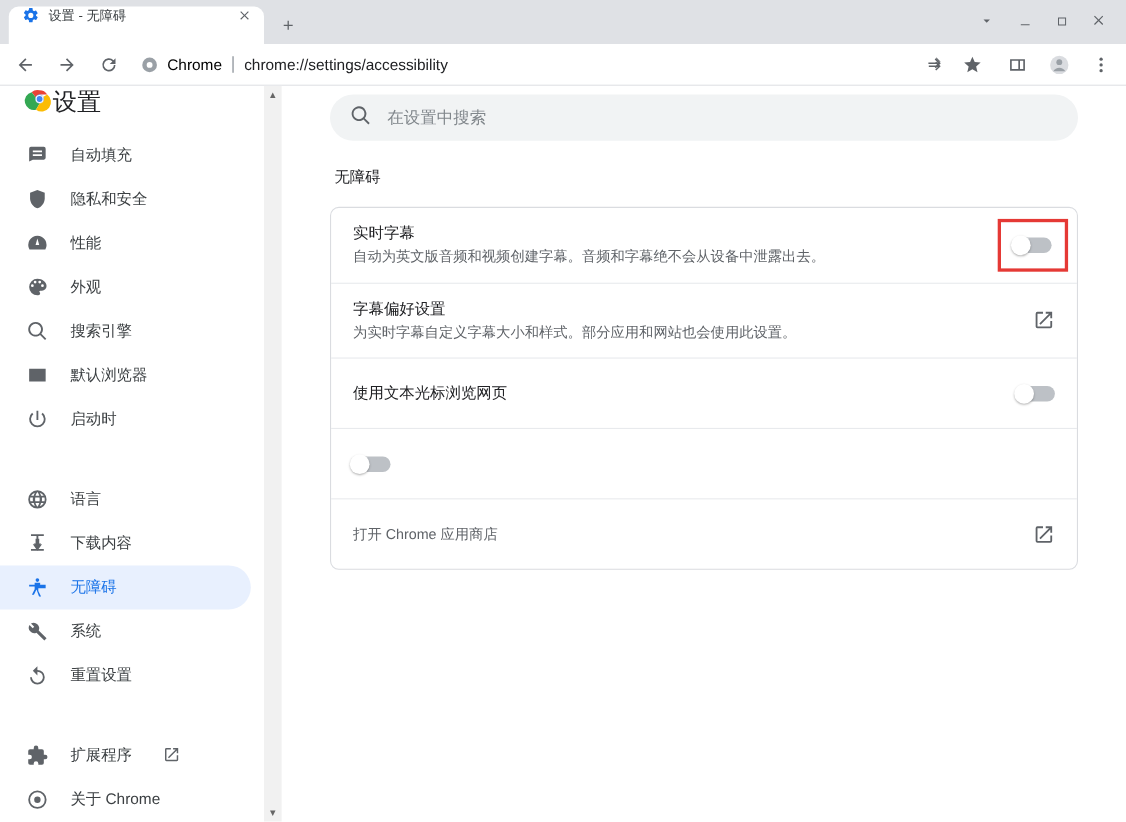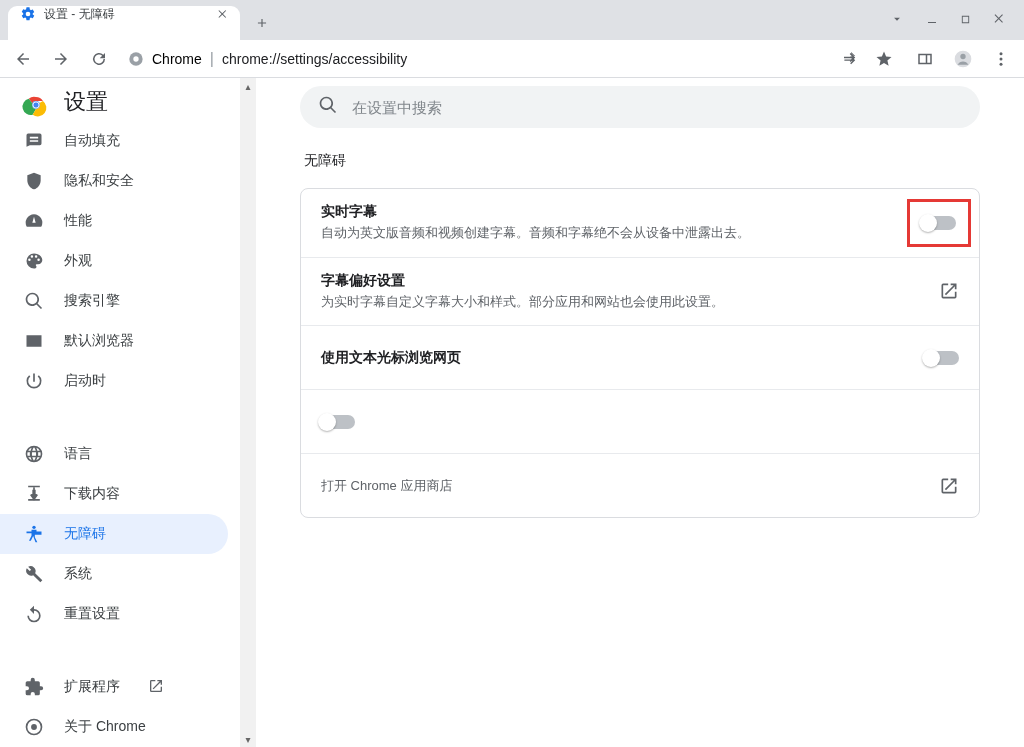--- a/index.html
+++ b/index.html
@@ -82,23 +82,22 @@
   .leftcol {
     width: 256px;
     height:100%;
     position:relative;
     display:flex;
     flex-direction:column;
   }
   .brand {
     height: 64px;
     display:flex;
-    align-items:flex-end;
+    align-items:flex-start;
     padding-left: 24px;
-    gap: 16px;
   }
   .brand .logo { width:24px; height:24px; }
   .brand .title { font-size:22px; color:#202124; }
 
   .scrollstub {
     position:absolute; right:0; top:0; width:16px; height:100%;
     background:#f1f1f1;
   }
   .scrollstub .up, .scrollstub .down {
     position:absolute; left:0; width:16px; height:16px; display:flex; align-items:center; justify-content:center; color:#666; font-size:10px;
@@ -174,21 +173,21 @@
   }
   .row {
     min-height:64px;
     padding: 14px 20px;
     display:flex;
     align-items:center;
     gap:16px;
   }
   .row + .row { border-top:1px solid #e8eaed;gap:40px; }
   .row .text { flex:1; }
-  .row .primary { font-size:14px; color:#202124; margin-bottom:2px;font-weight:bold; }
+  .row .primary { font-size:14px; color:#202124; margin-bottom:2px; }
   .row .secondary { font-size:13px; color:#5f6368; line-height:1.5; }
   .row .primary:only-child { margin-bottom:0; }
 
   .toggle {
     width: 34px; height:14px; background:#bdc1c6; border-radius:10px; position:relative;
   }
   .toggle::after{
     content:""; position:absolute; width:18px; height:18px; border-radius:50%;
     background:#fff; left:-3px; top:-2px; box-shadow:0 1px 2px rgba(0,0,0,.3);
   }

